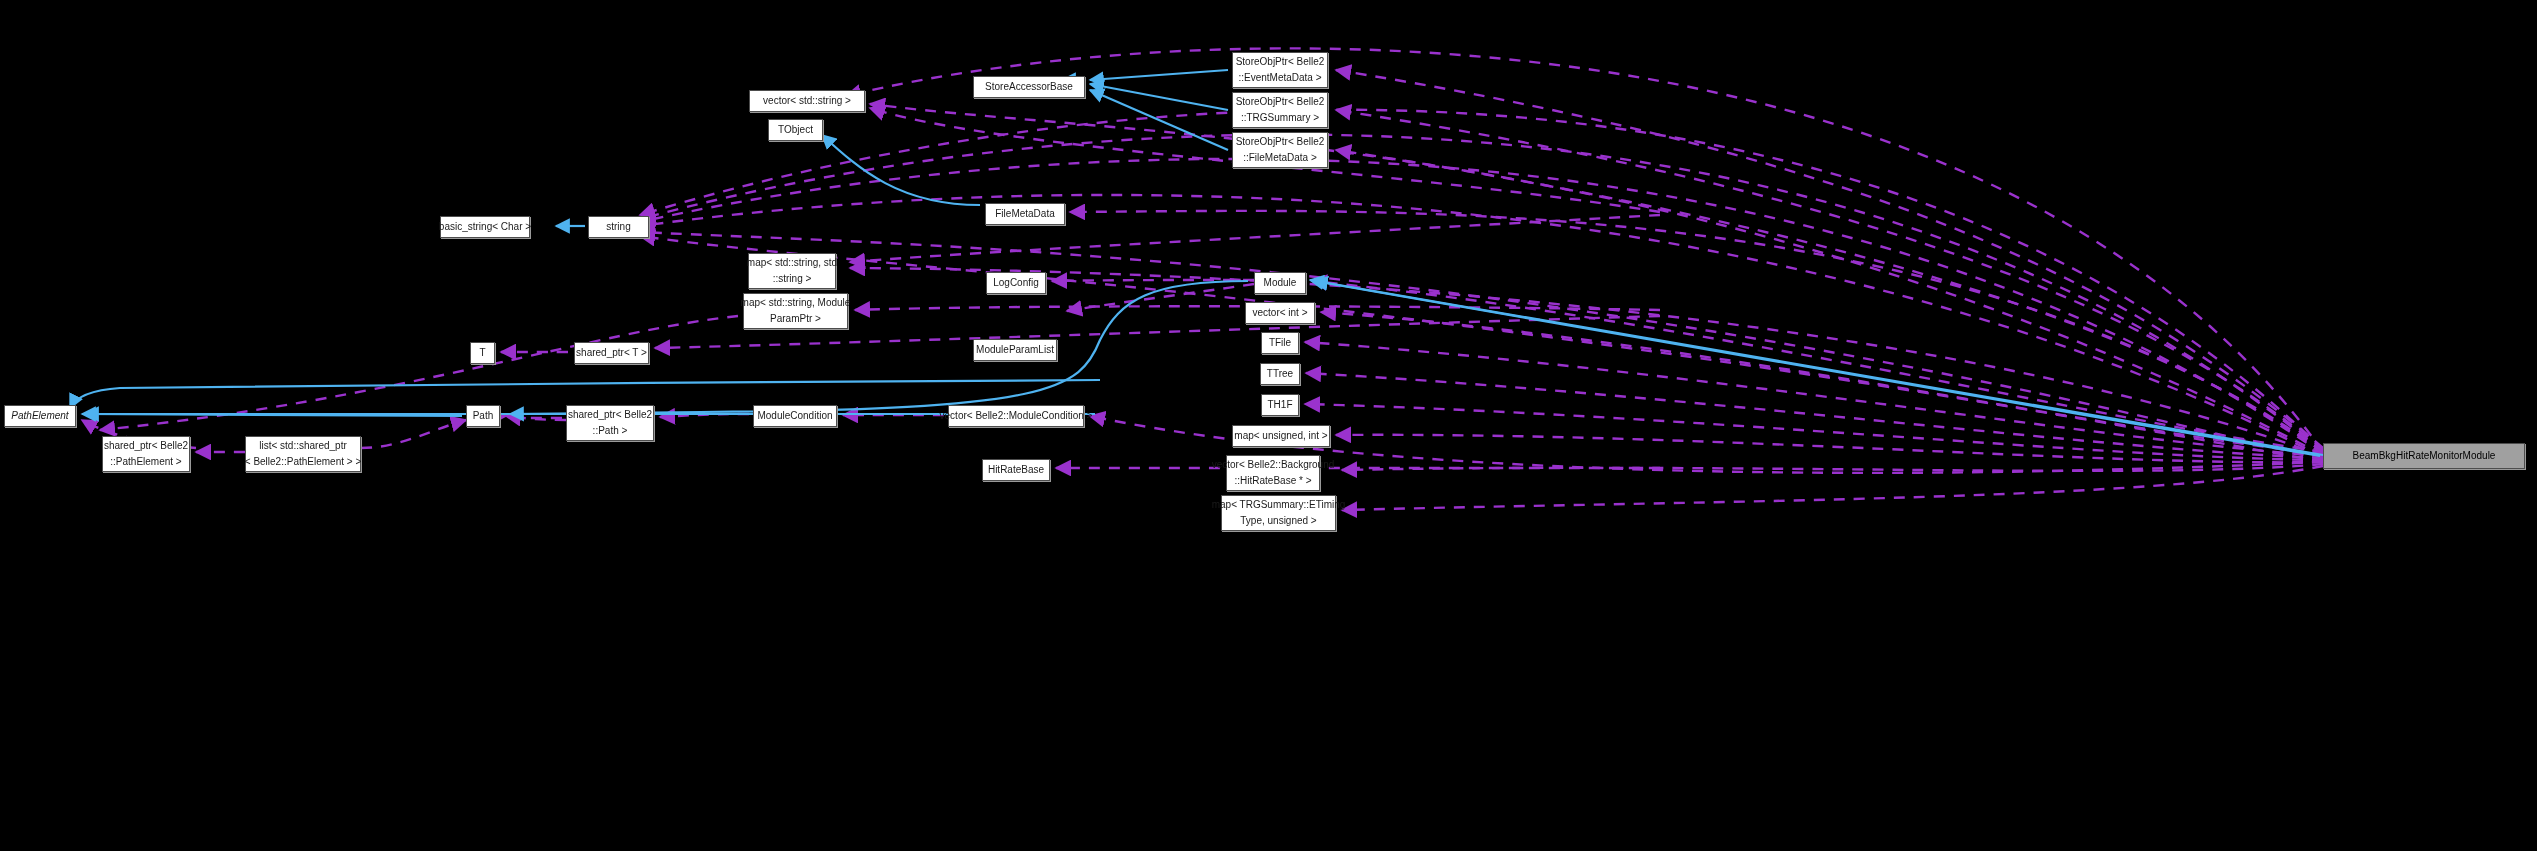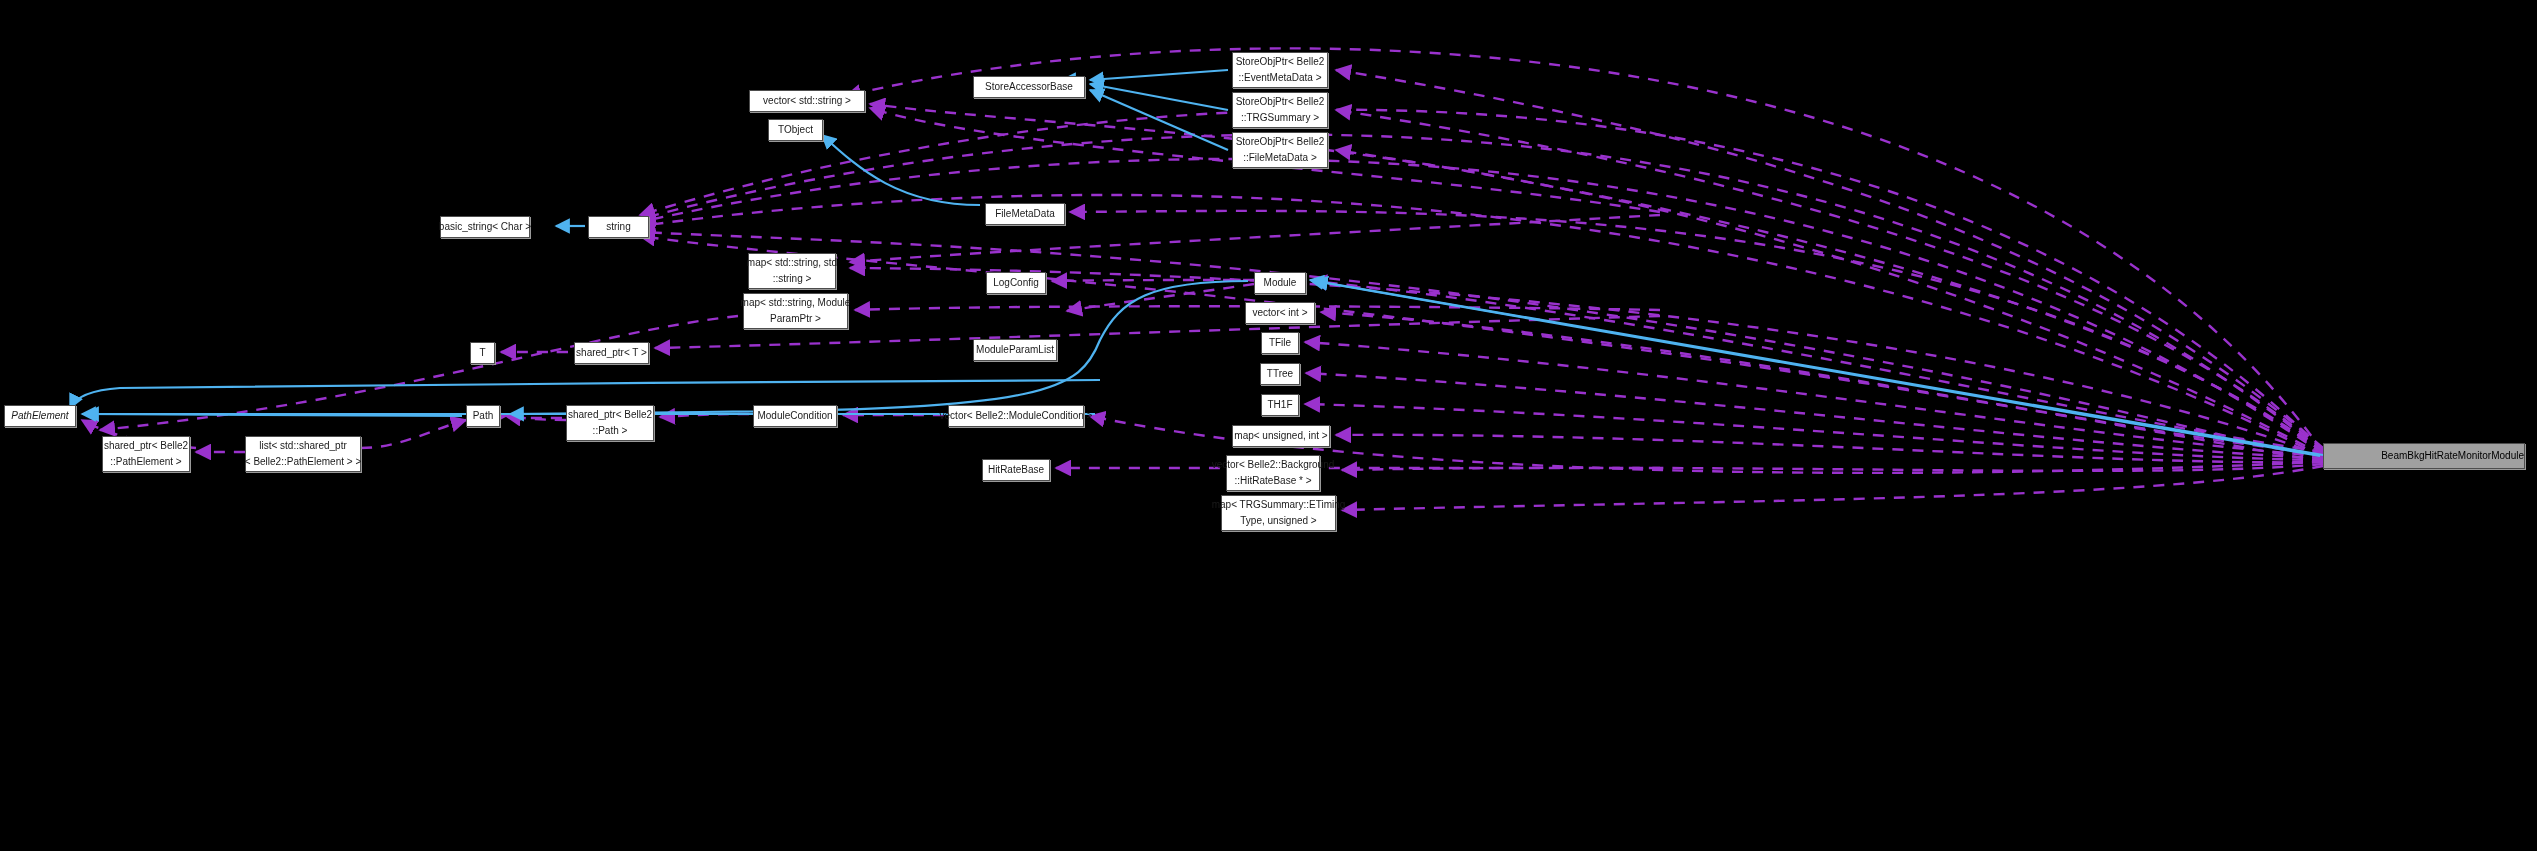--- a/index.html
+++ b/index.html
@@ -26,21 +26,20 @@
     justify-content:center;
     text-align:center;
     white-space:pre;
     letter-spacing:0px;
     z-index:5;
   }
   .node.highlight{
     background:#a0a0a0;
     border:1px solid #4d4d4d;
     color:#000000;
-    justify-content:flex-end;
   }
   .node span{display:block;}
 </style>
 </head>
 <body>
 
 <div id="stage">
 
   <svg id="edges" viewBox="0 0 2537 851" xmlns="http://www.w3.org/2000/svg">
     <defs>

